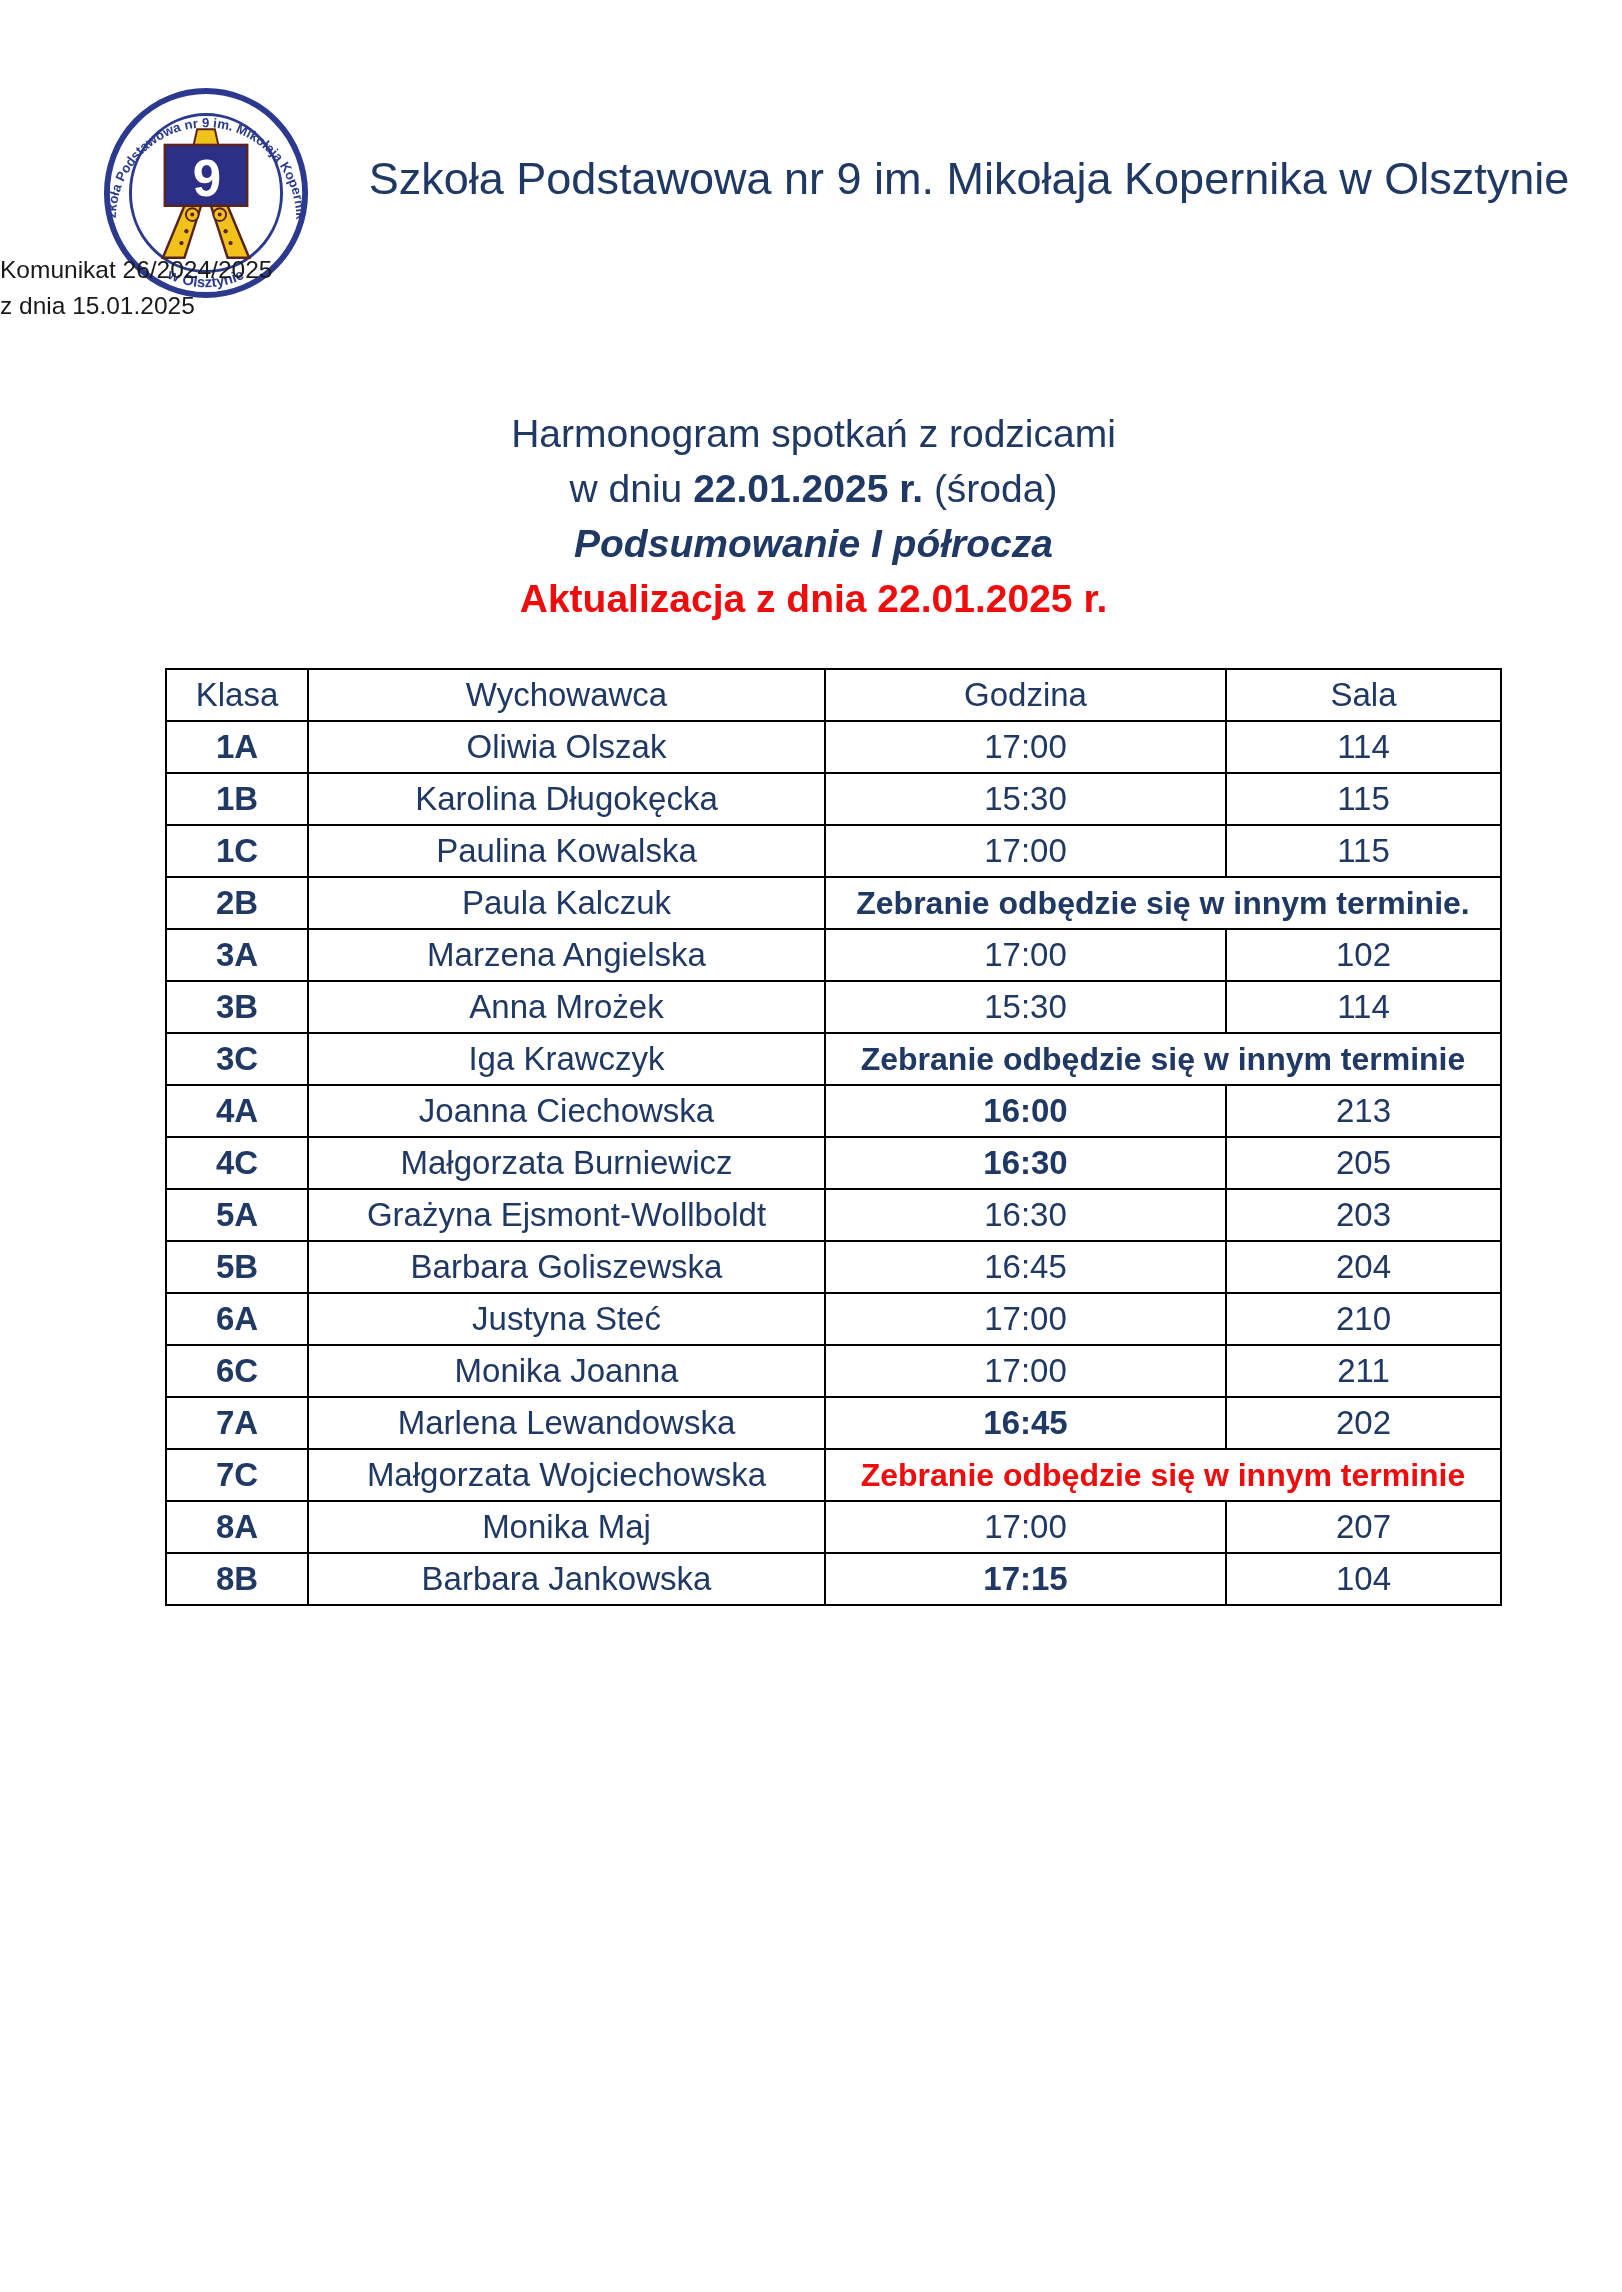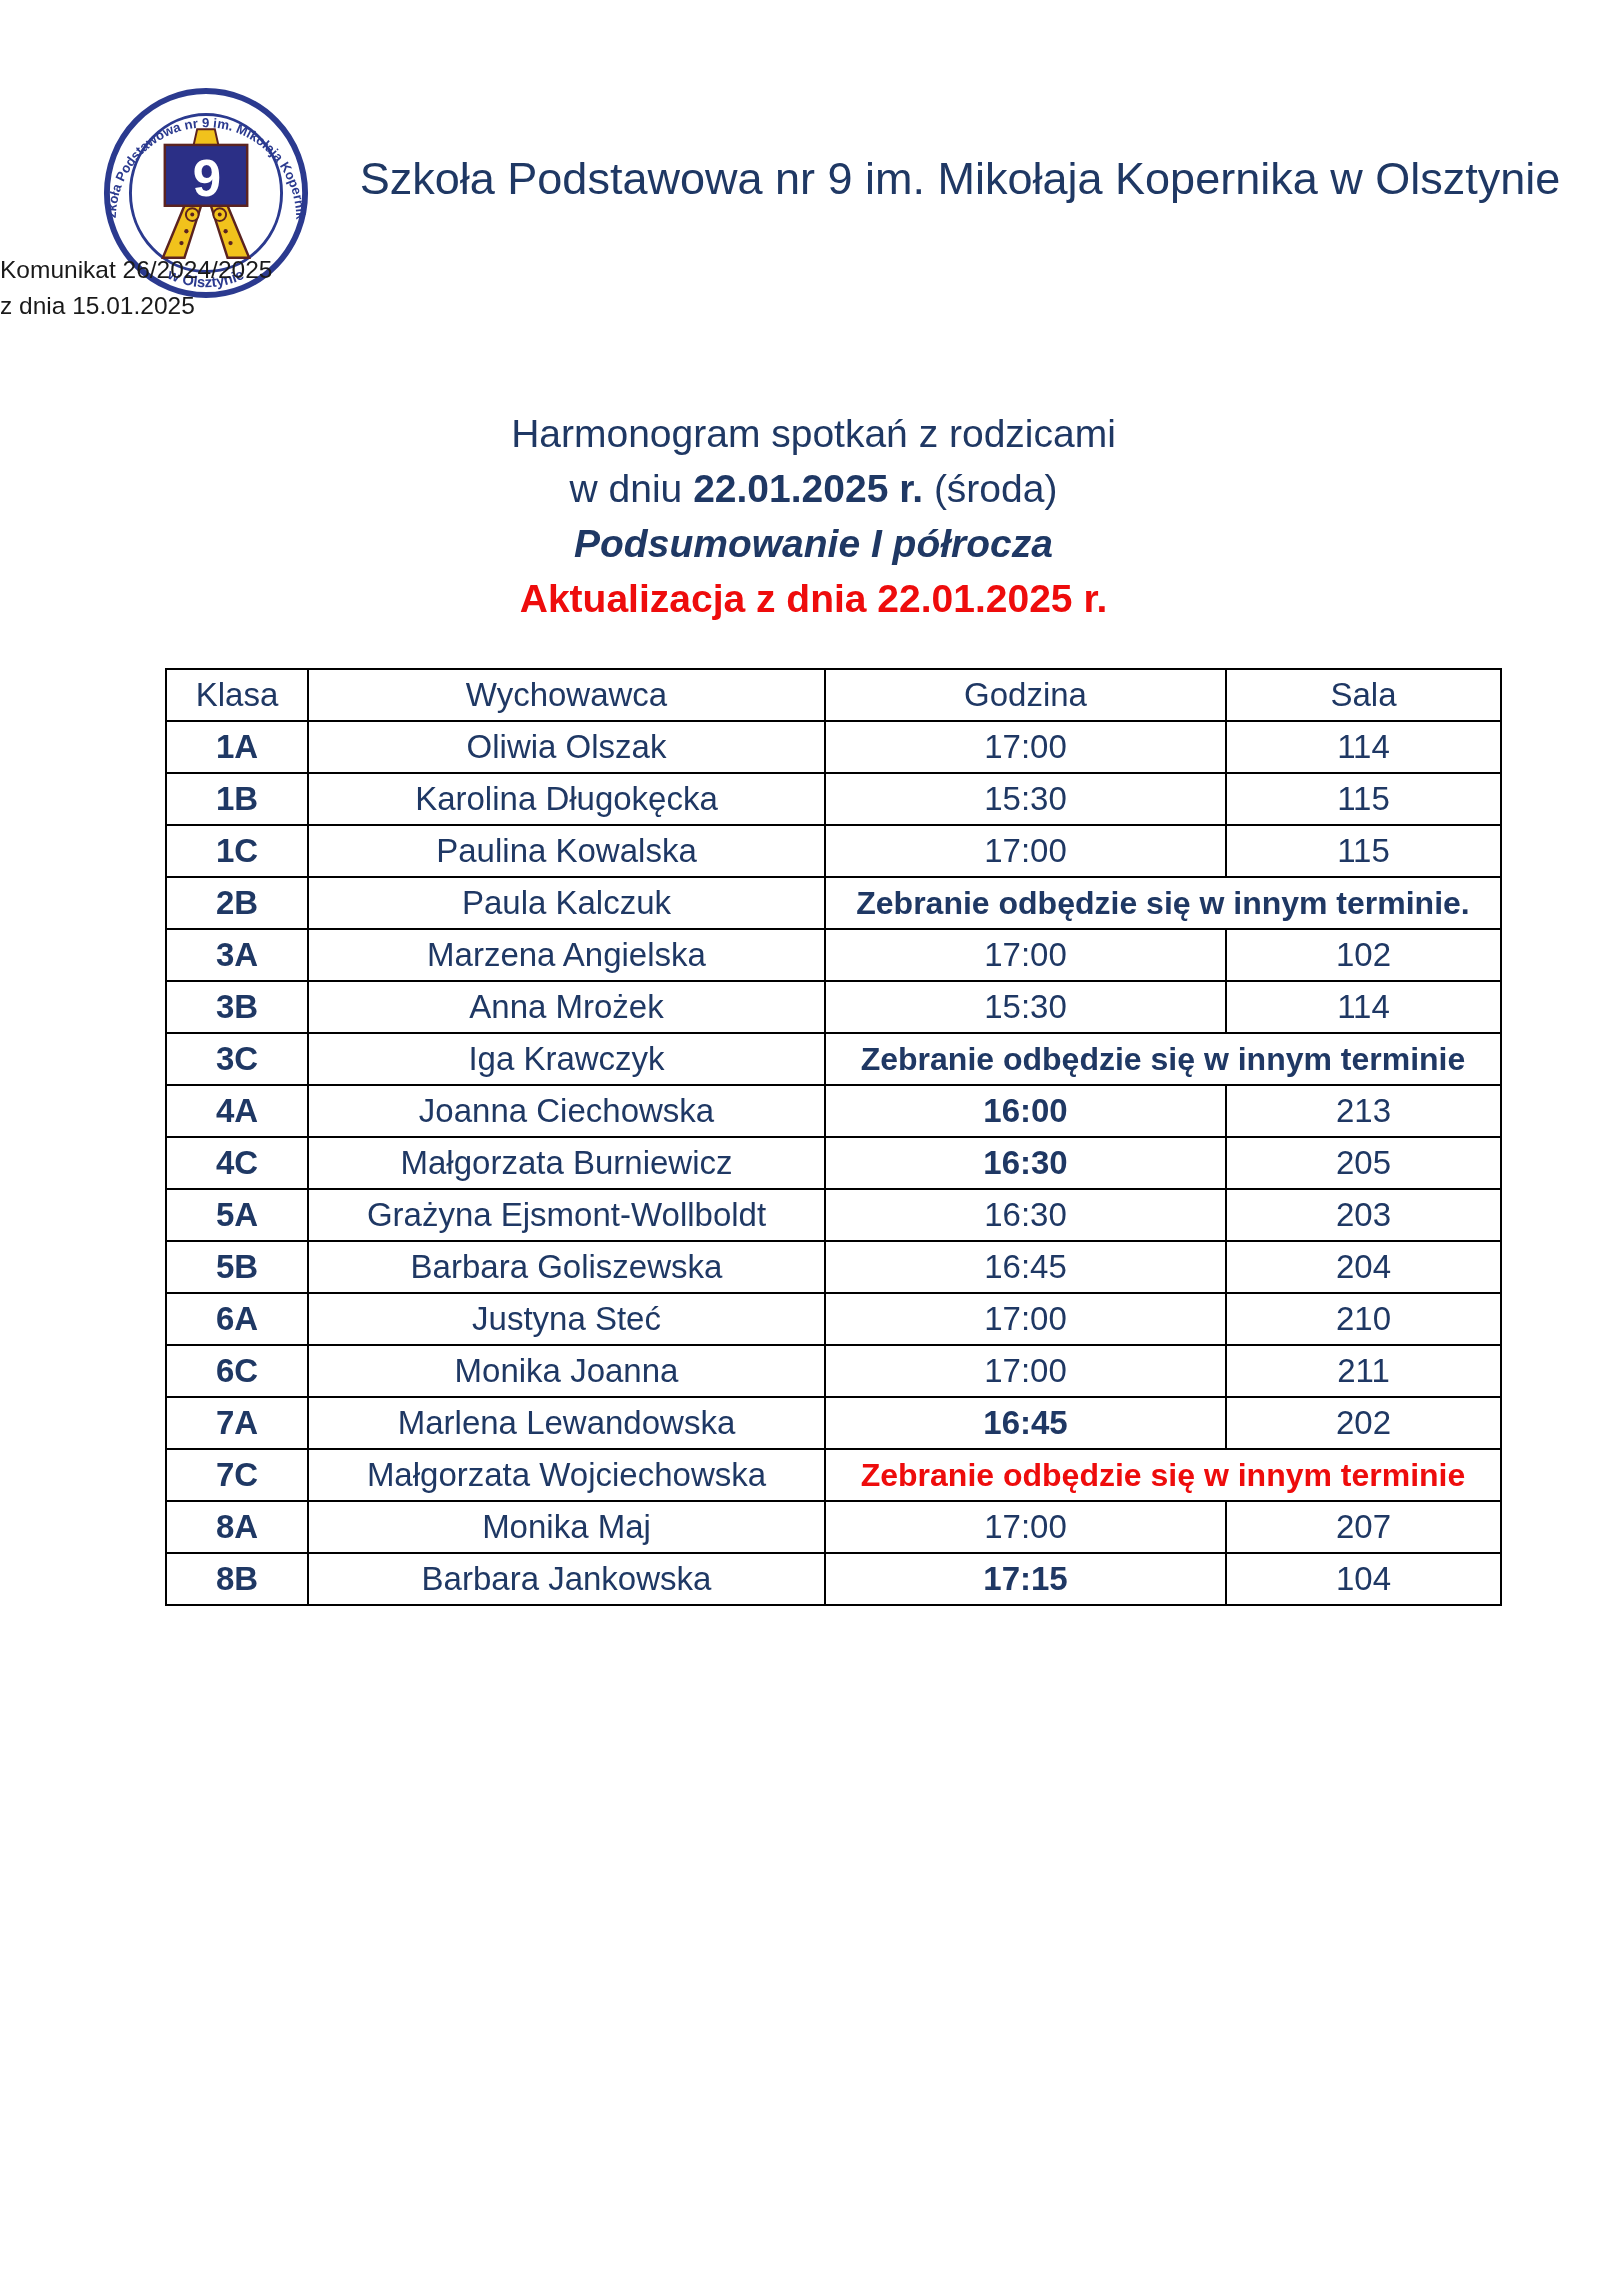--- a/index.html
+++ b/index.html
@@ -3,21 +3,21 @@
 <meta charset="utf-8">
 <style>
   html,body { margin:0; padding:0; background:#ffffff; }
   .page {
     position:relative; width:1622px; height:2293px; background:#ffffff;
     font-family:"Liberation Sans", sans-serif; overflow:hidden;
   }
   
   .logo { position:absolute; left:102px; top:86px; width:208px; height:214px; }
   .school-name {
-    position:absolute; left:327px; top:153px; width:1266px;
+    position:absolute; left:336px; top:153px; width:1266px;
     text-align:center; font-size:45px; color:#1f3864; white-space:nowrap;
   }
   .announcement {
     position:absolute; left:0; top:252px; width:1615px;
     text-align:left; font-size:24.5px; line-height:36px; color:#1a1a1a;
   }
   
   .title-block {
     position:absolute; left:0; top:406px; width:1627px;
     text-align:center; color:#1f3864; font-size:39px; line-height:55px;

